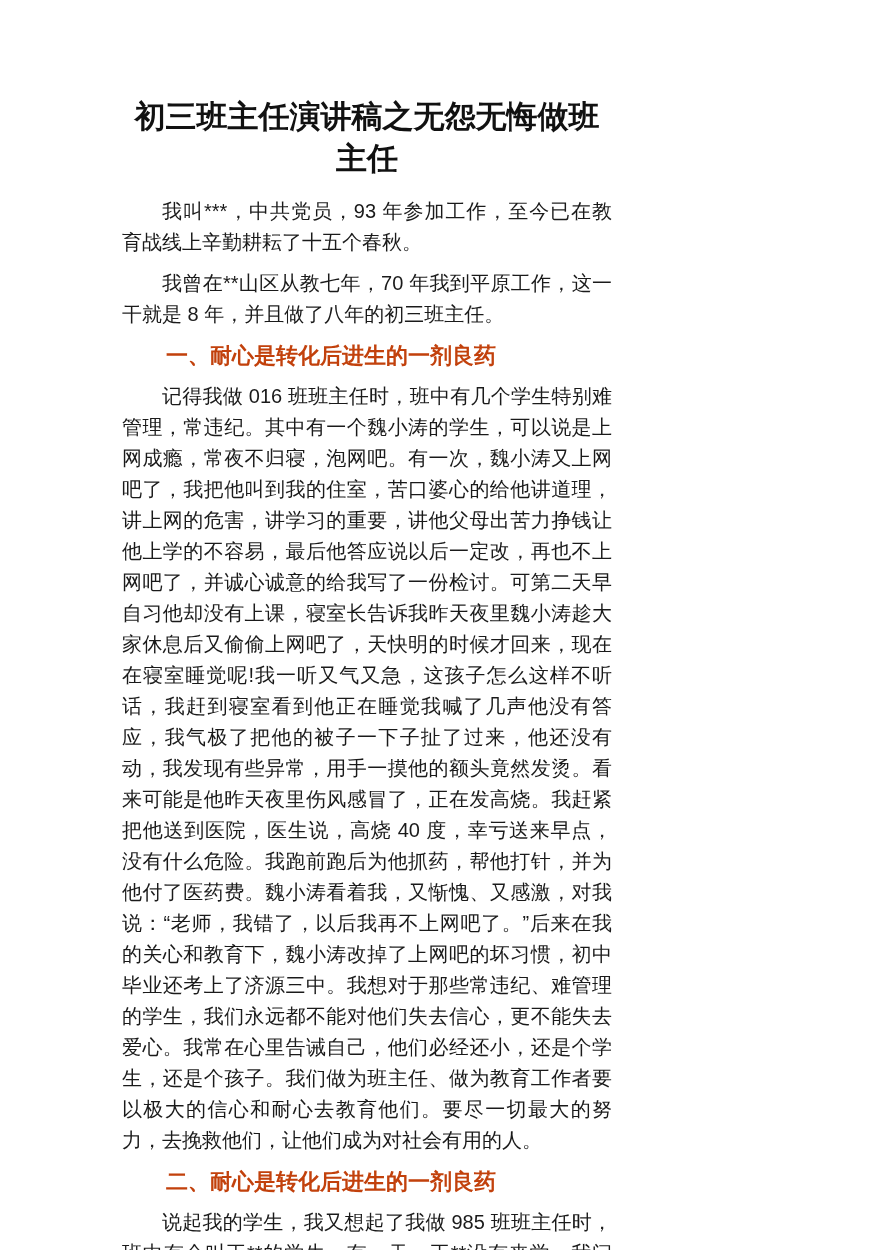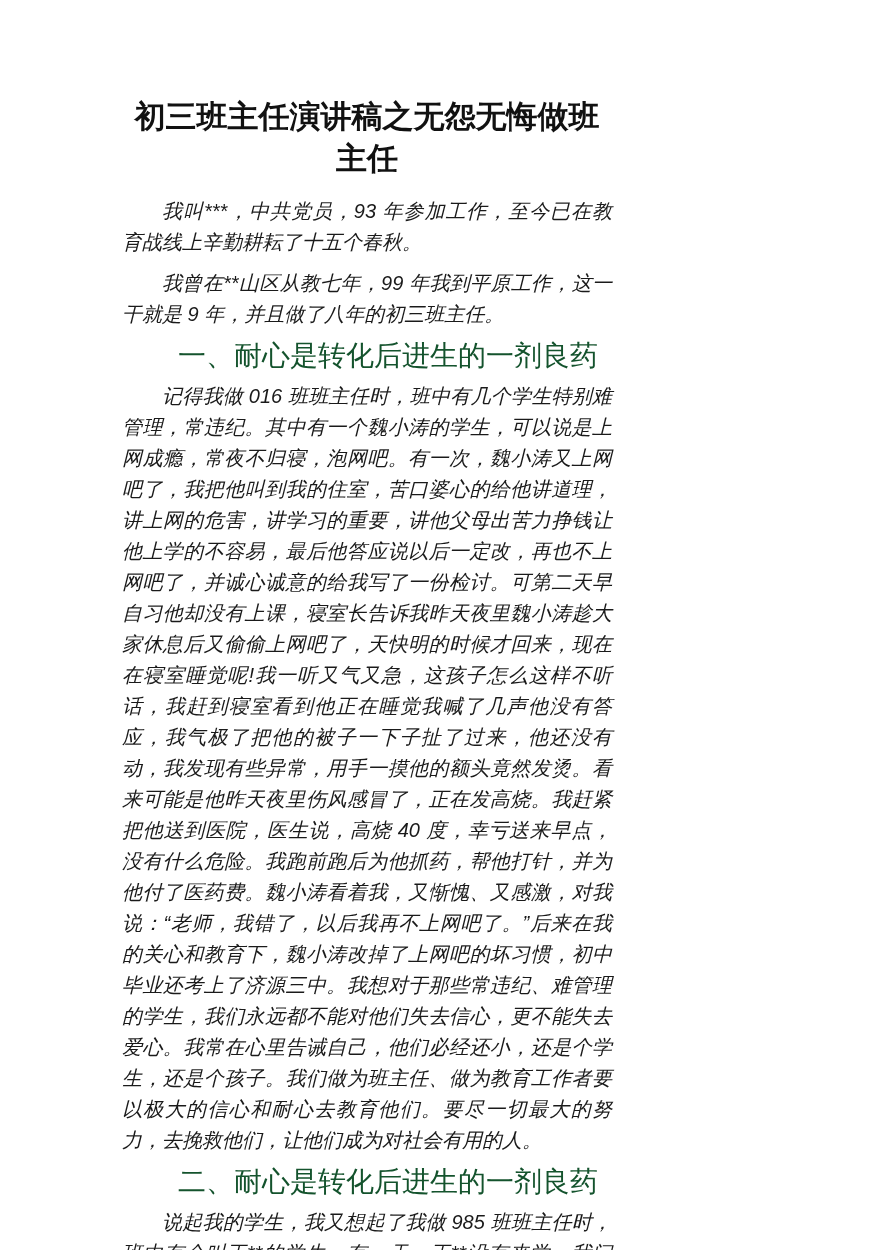--- a/index.html
+++ b/index.html
@@ -30,40 +30,39 @@
       line-height: 1.35;
     }
     .para {
       font-size: 20px;
       line-height: 31px;
       text-align: justify;
       text-indent: 2em;
       margin: 0 0 10px 0;
       word-break: break-all;
       color: #1a1a1a;
-      font-style: italic;
     }
     .section-heading {
-      font-size: 28px;
+      font-size: 22px;
       line-height: 31px;
       text-indent: 2em;
       margin: 0 0 10px 0;
-      color: #14532d;
-      font-weight: 400;
+      color: #c2410c;
+      font-weight: 700;
     }
   </style>
 </head>
 <body>
 
 <div class="page">
   <h1 class="doc-title">初三班主任演讲稿之无怨无悔做班主任</h1>
 
   <p class="para">我叫***，中共党员，93 年参加工作，至今已在教育战线上辛勤耕耘了十五个春秋。</p>
 
-  <p class="para">我曾在**山区从教七年，99 年我到平原工作，这一干就是 9 年，并且做了八年的初三班主任。</p>
+  <p class="para">我曾在**山区从教七年，70 年我到平原工作，这一干就是 8 年，并且做了八年的初三班主任。</p>
 
 
   <p class="section-heading">一、耐心是转化后进生的一剂良药</p>
 
   <p class="para">记得我做 016 班班主任时，班中有几个学生特别难管理，常违纪。其中有一个魏小涛的学生，可以说是上网成瘾，常夜不归寝，泡网吧。有一次，魏小涛又上网吧了，我把他叫到我的住室，苦口婆心的给他讲道理，讲上网的危害，讲学习的重要，讲他父母出苦力挣钱让他上学的不容易，最后他答应说以后一定改，再也不上网吧了，并诚心诚意的给我写了一份检讨。可第二天早自习他却没有上课，寝室长告诉我昨天夜里魏小涛趁大家休息后又偷偷上网吧了，天快明的时候才回来，现在在寝室睡觉呢!我一听又气又急，这孩子怎么这样不听话，我赶到寝室看到他正在睡觉我喊了几声他没有答应，我气极了把他的被子一下子扯了过来，他还没有动，我发现有些异常，用手一摸他的额头竟然发烫。看来可能是他昨天夜里伤风感冒了，正在发高烧。我赶紧把他送到医院，医生说，高烧 40 度，幸亏送来早点，没有什么危险。我跑前跑后为他抓药，帮他打针，并为他付了医药费。魏小涛看着我，又惭愧、又感激，对我说：“老师，我错了，以后我再不上网吧了。”后来在我的关心和教育下，魏小涛改掉了上网吧的坏习惯，初中毕业还考上了济源三中。我想对于那些常违纪、难管理的学生，我们永远都不能对他们失去信心，更不能失去爱心。我常在心里告诫自己，他们必经还小，还是个学生，还是个孩子。我们做为班主任、做为教育工作者要以极大的信心和耐心去教育他们。要尽一切最大的努力，去挽救他们，让他们成为对社会有用的人。</p>
 
   <p class="section-heading">二、耐心是转化后进生的一剂良药</p>
 
   <p class="para">说起我的学生，我又想起了我做 985 班班主任时，班中有个叫王**的学生，有一天，王**没有来学，我问其他同学说他不上了。王**表现挺好的，怎么会不上呢?我决定去家访，原来王**家住梨林水东村的，十分贫穷，穷得连房子都没有，只好住在村里的破庙里，一进门，我发现王**坐在被窝里，他的母亲正在给他缝衣服。原来王**只有一条裤子。裤子烂了没有裤子换，只好脱下</p>
 </div>

